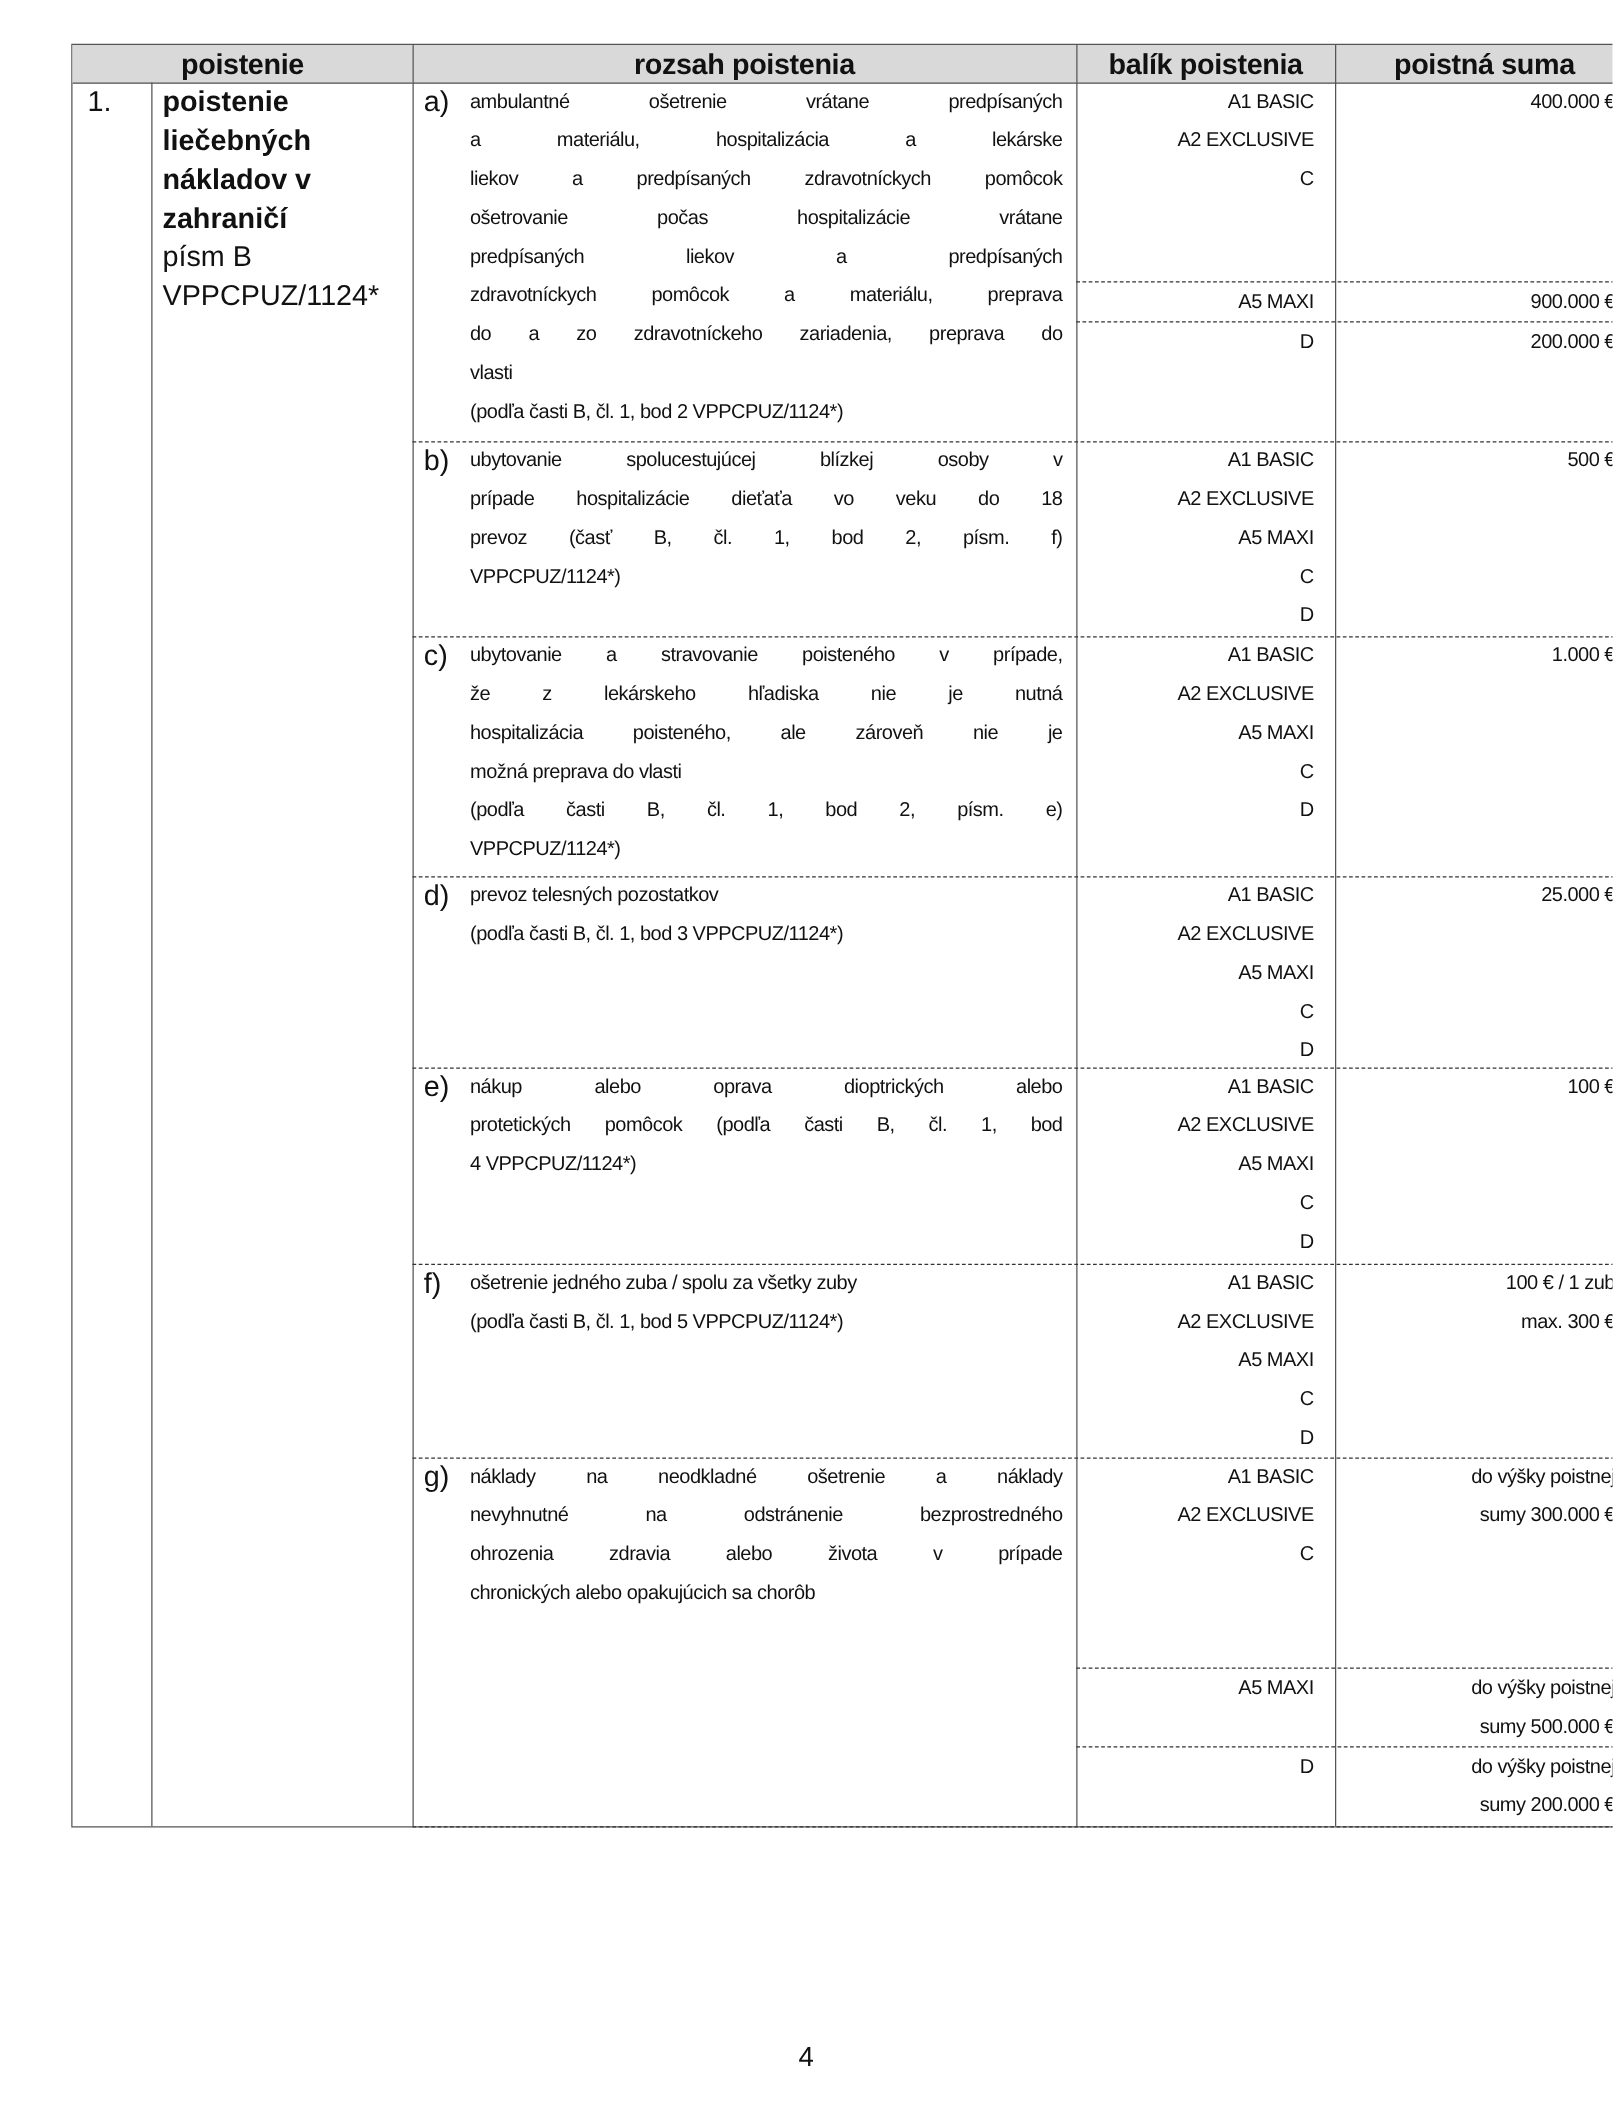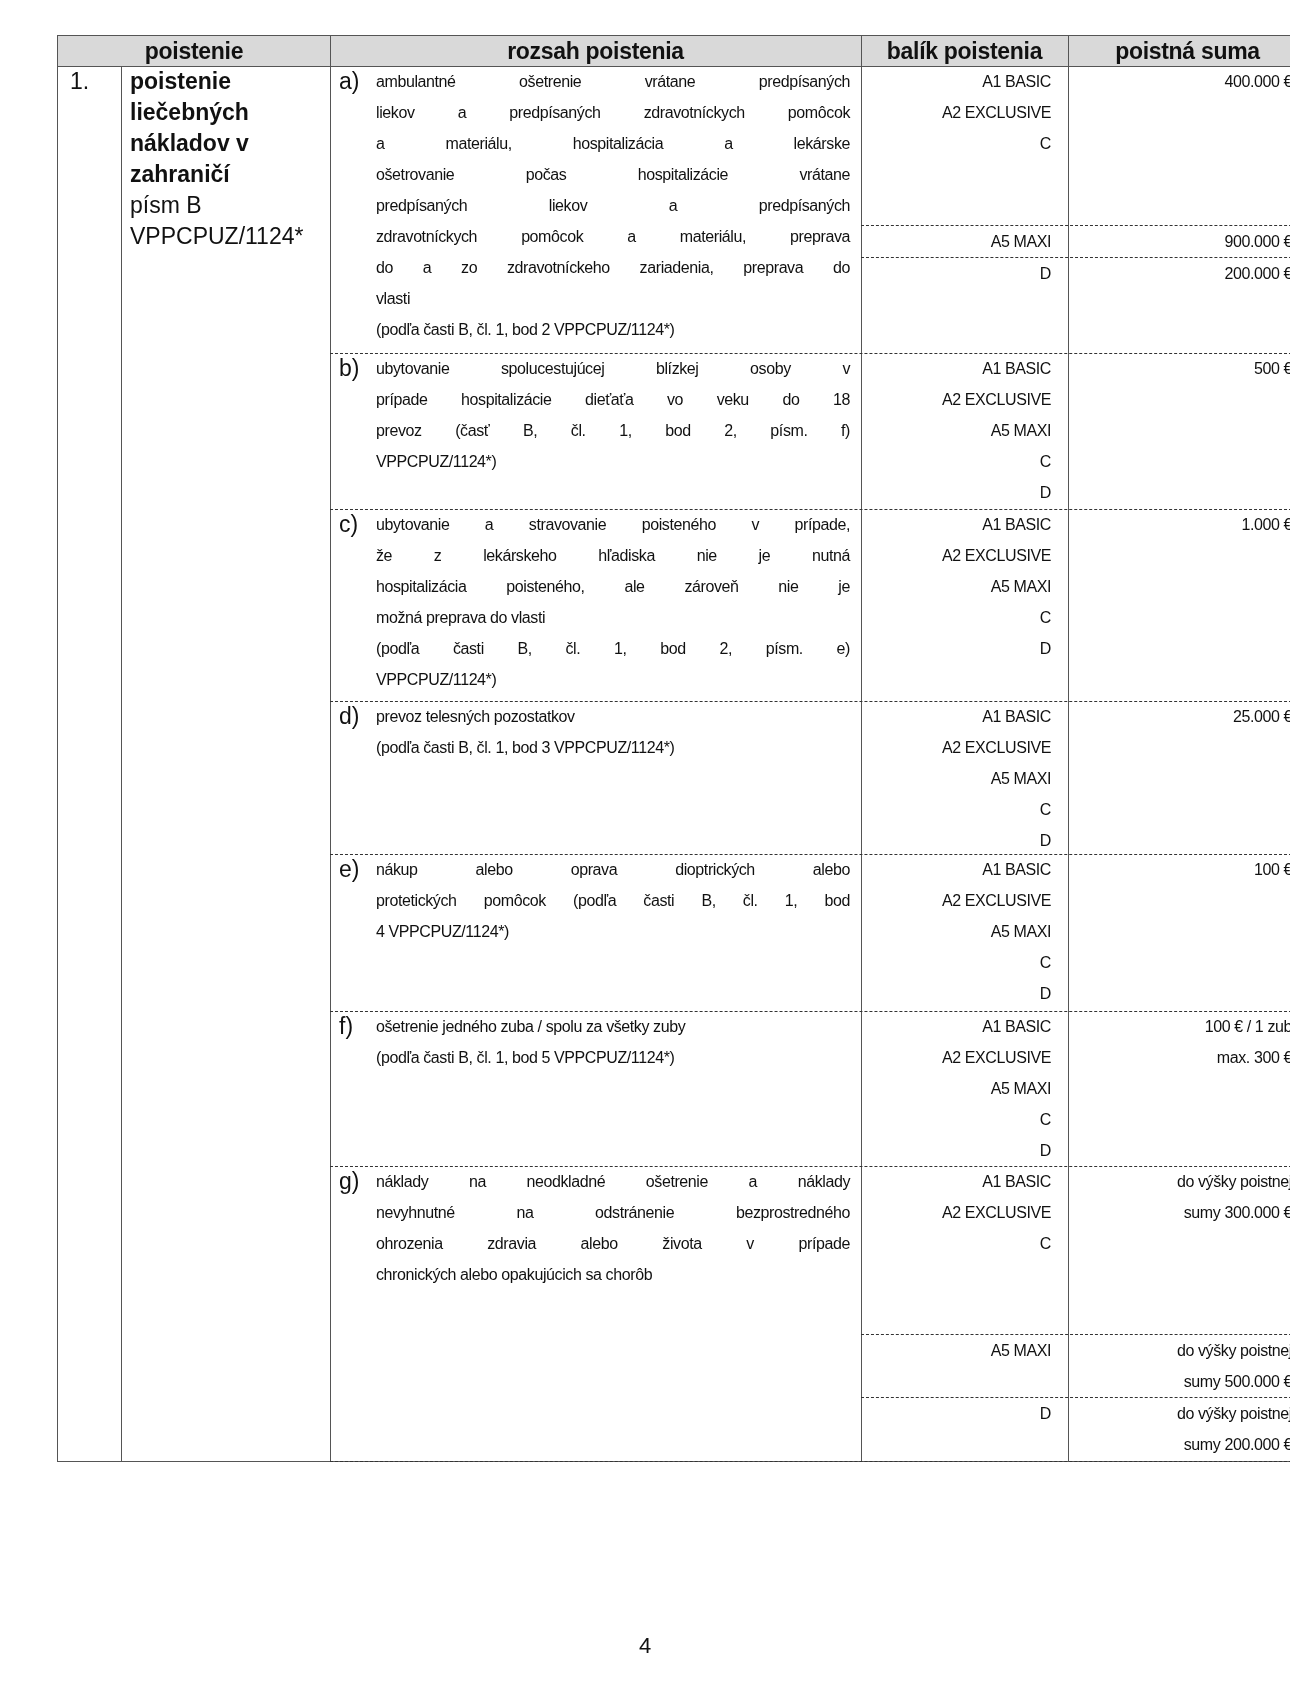--- a/index.html
+++ b/index.html
@@ -41,22 +41,22 @@
     </div>
     <div class="lbl" style="left:72px;top:154px;width:195px;">
       <span class="line">písm B</span>
       <span class="line">VPPCPUZ/1124*</span>
     </div>
 
     <div id="rows">
         <div class="lbl" style="left: 281px; top: 30px;">a)</div>
         <div class="txt" style="left: 318px; top: 30px; width: 474px;">
           <span class="jline">ambulantné ošetrenie vrátane predpísaných</span>
+          <span class="jline">a materiálu, hospitalizácia a lekárske</span>
           <span class="jline">liekov a predpísaných zdravotníckych pomôcok</span>
-          <span class="jline">a materiálu, hospitalizácia a lekárske</span>
           <span class="jline">ošetrovanie počas hospitalizácie vrátane</span>
           <span class="jline">predpísaných liekov a predpísaných</span>
           <span class="jline">zdravotníckych pomôcok a materiálu, preprava</span>
           <span class="jline">do a zo zdravotníckeho zariadenia, preprava do</span>
           <span class="line">vlasti</span>
           <span class="line">(podľa časti B, čl. 1, bod 2 VPPCPUZ/1124*)</span>
         </div>
         <div class="txt r" style="left: 803px; width: 190px; top: 30px;">
           <span class="line">A1 BASIC</span>
           <span class="line">A2 EXCLUSIVE</span>

